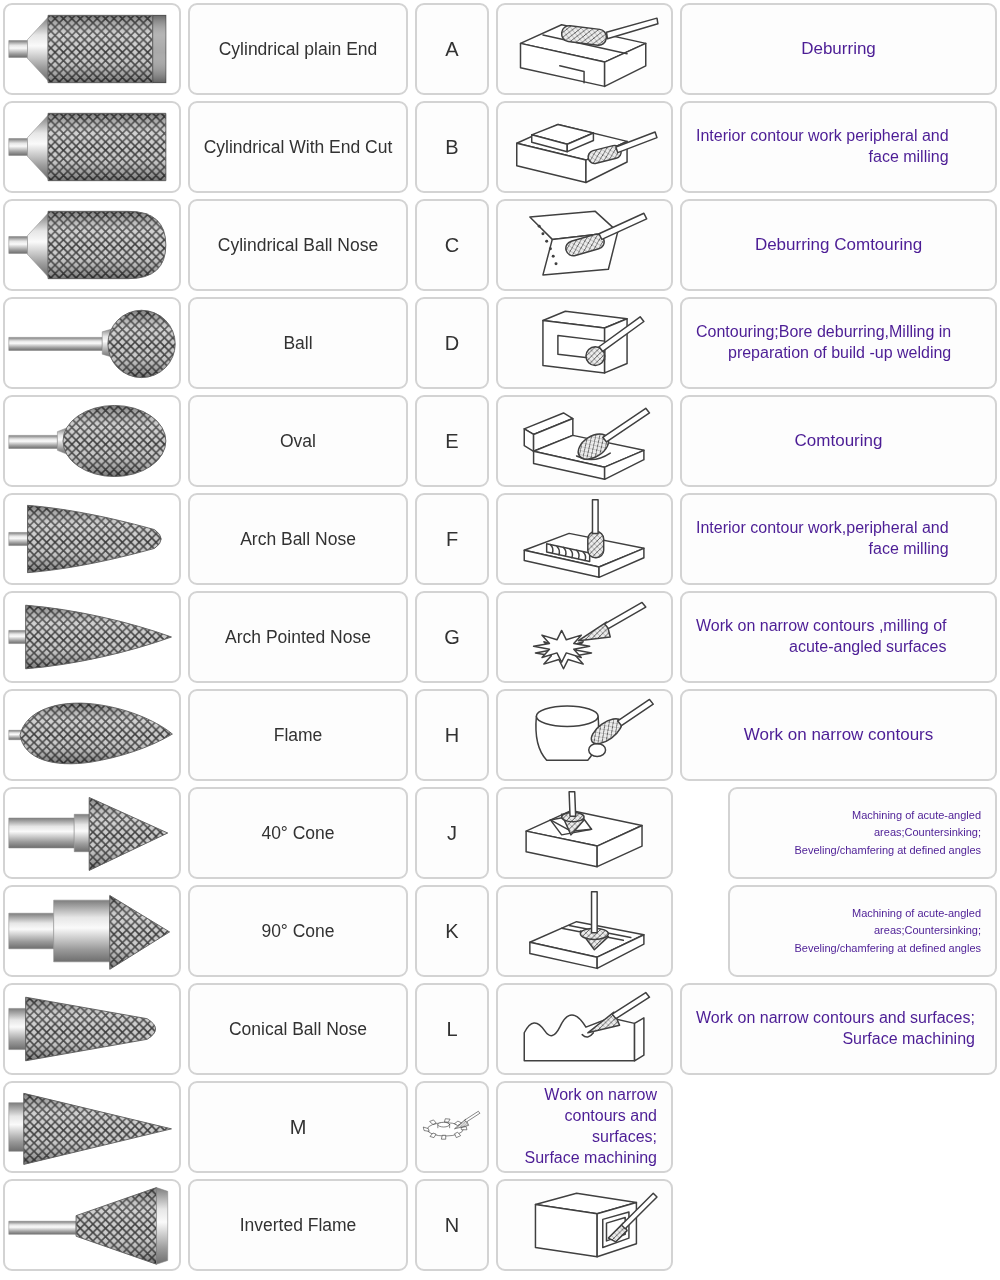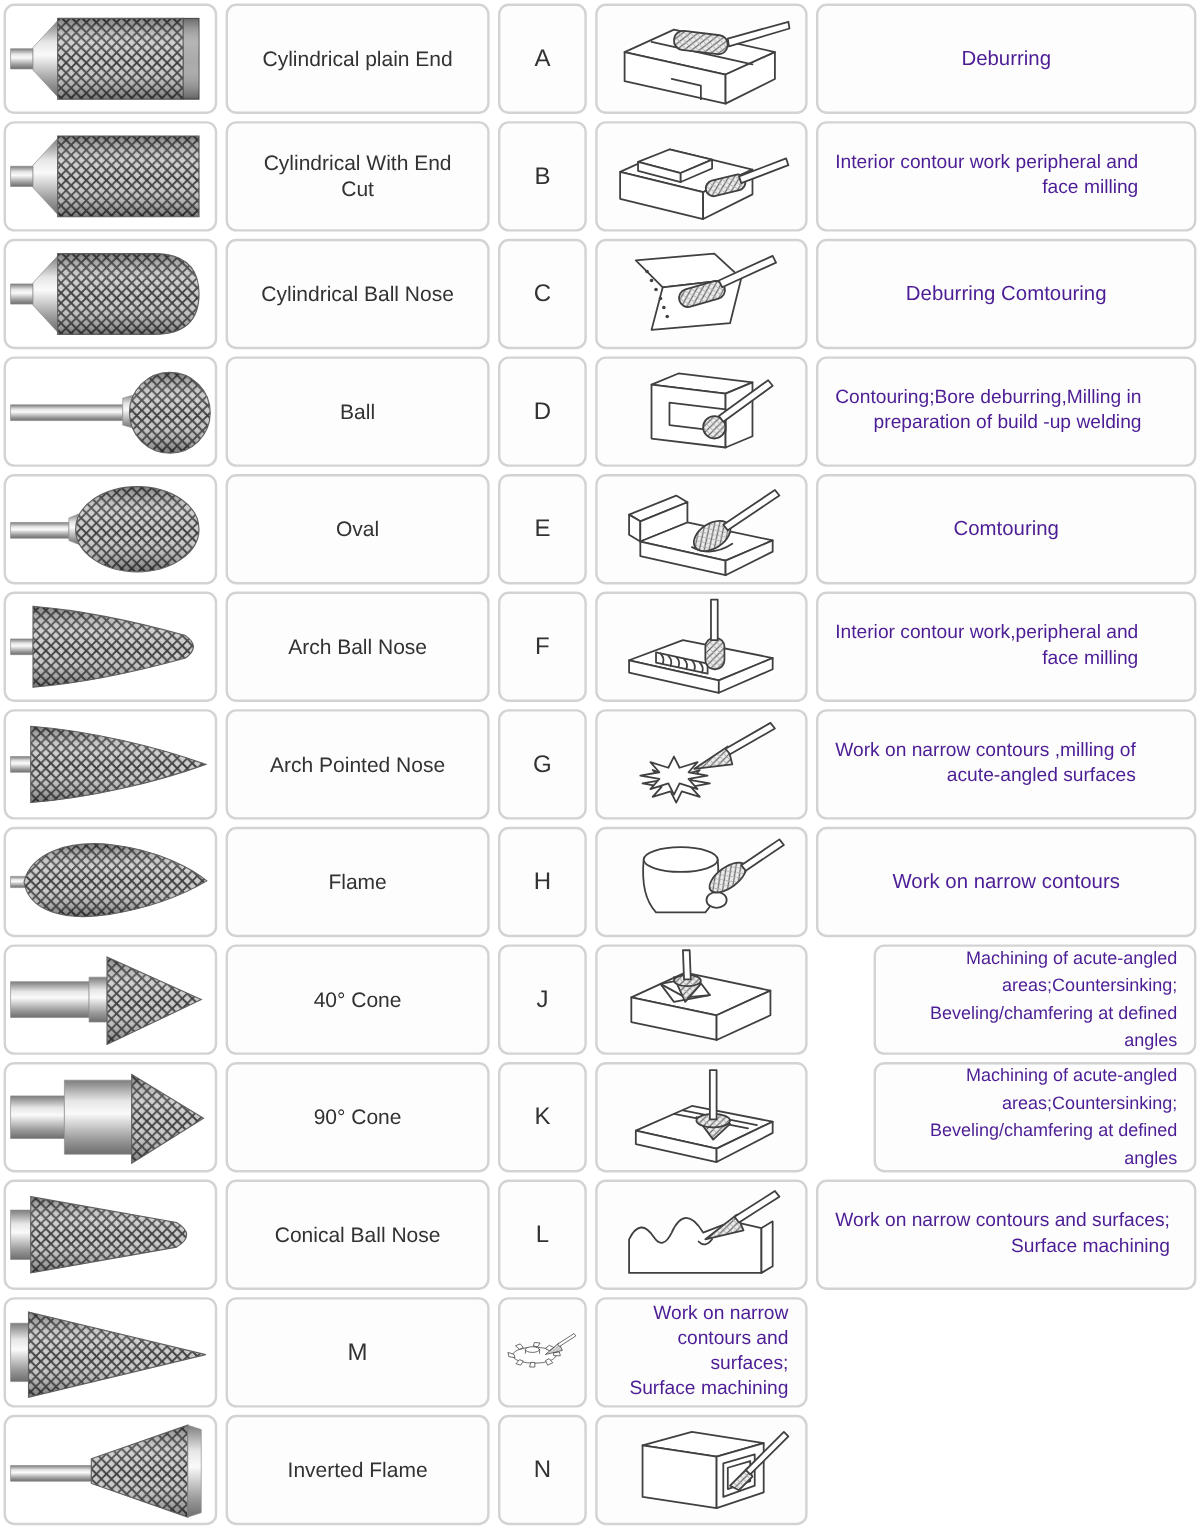--- a/index.html
+++ b/index.html
@@ -12,26 +12,26 @@
   .row{display:grid;grid-template-columns:178px 220px 74px 177px 1fr;gap:7px;height:92px;}
   .cell{
     background:#fdfdfd;border:2px solid #d3d3d3;border-radius:9px;
     display:flex;align-items:center;justify-content:center;
     box-sizing:border-box;overflow:hidden;
   }
   .cell.photo{background:#ffffff;padding:1px;}
   .slot{width:100%;height:100%;display:flex;align-items:center;justify-content:center;}
   .photo .slot svg{width:100%;height:100%;display:block;}
   .drawing .slot svg{width:168px;height:86px;display:block;}
-  .name{font-size:17.5px;text-align:center;padding:0 24px;color:#323232;}
+  .name{font-size:17.5px;text-align:center;padding:0 8px;color:#323232;}
   .letter{font-size:20px;color:#323232;}
   .app{font-size:17px;line-height:1.3;white-space:pre-line;color:#4c1d95;}
   .app.center{justify-content:center;text-align:center;}
   .app.left{justify-content:flex-start;text-align:right;padding:0 14px;font-size:16px;}
-  .app.small{font-size:15px;line-height:1.55;margin-left:48px;}
+  .app.small{font-size:11px;line-height:1.55;margin-left:48px;}
 </style>
 </head>
 <body>
 
 <div class="table">
 
   <div class="row">
     <div class="cell photo">
         <div class="slot">
           <svg viewBox="0 0 178 92" preserveAspectRatio="xMidYMid meet">

